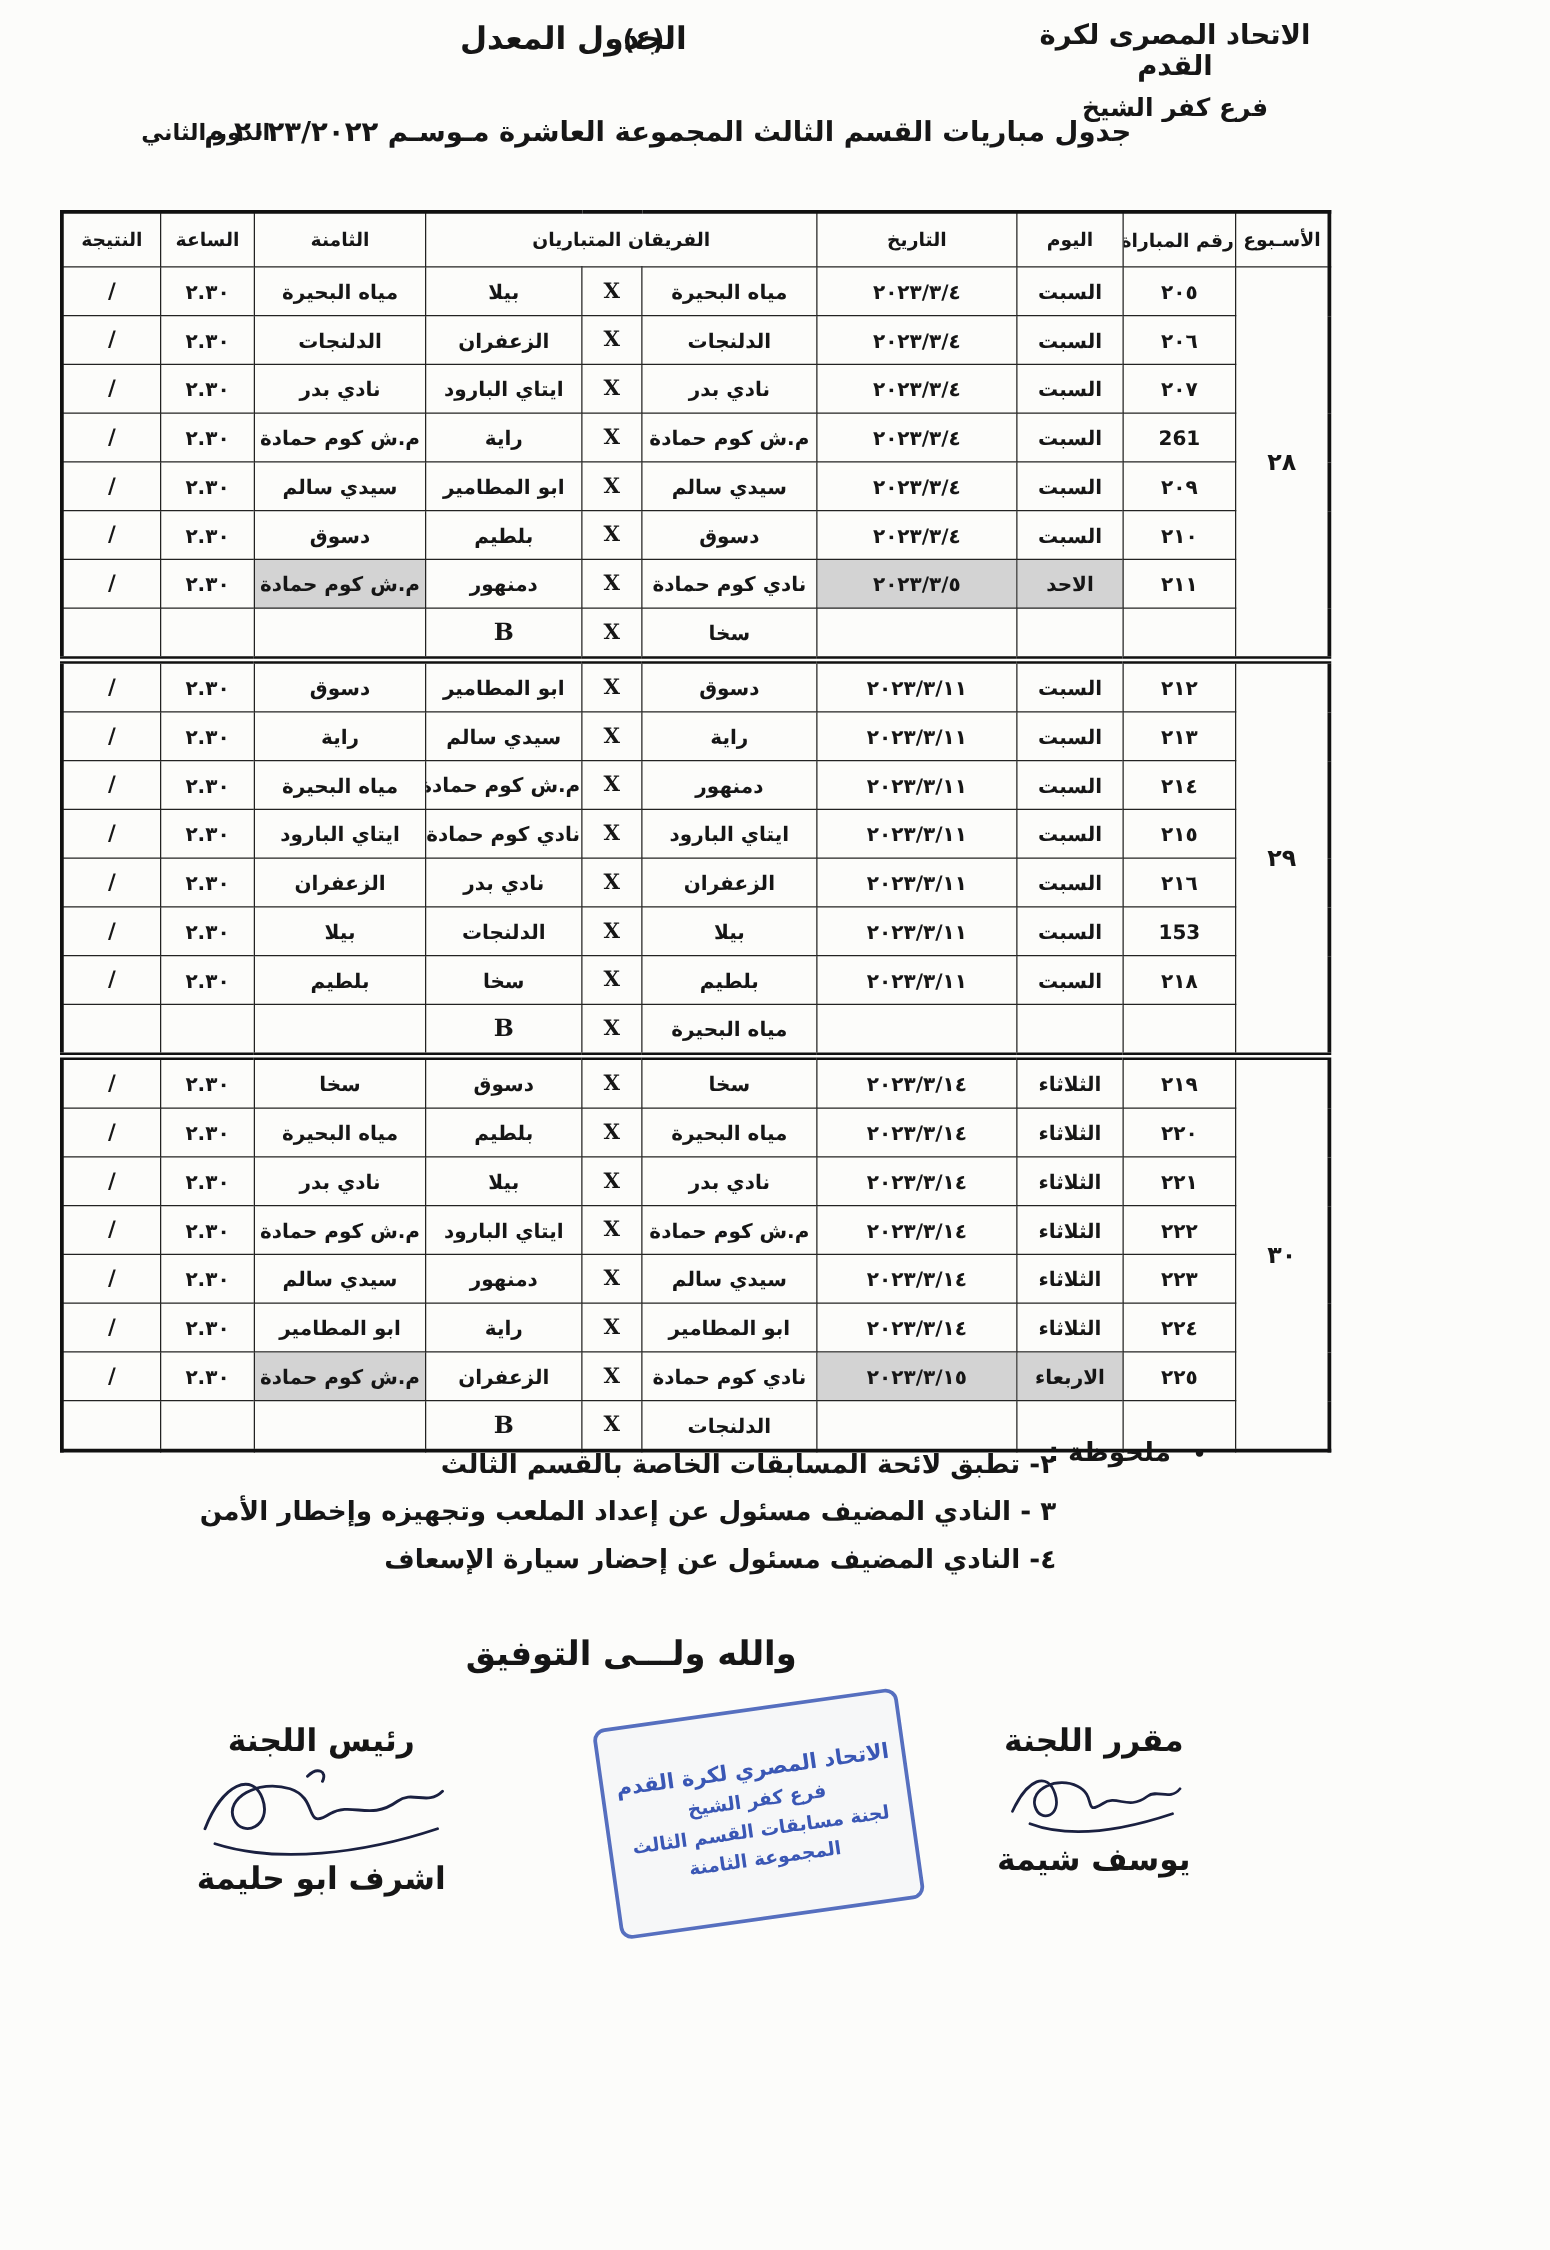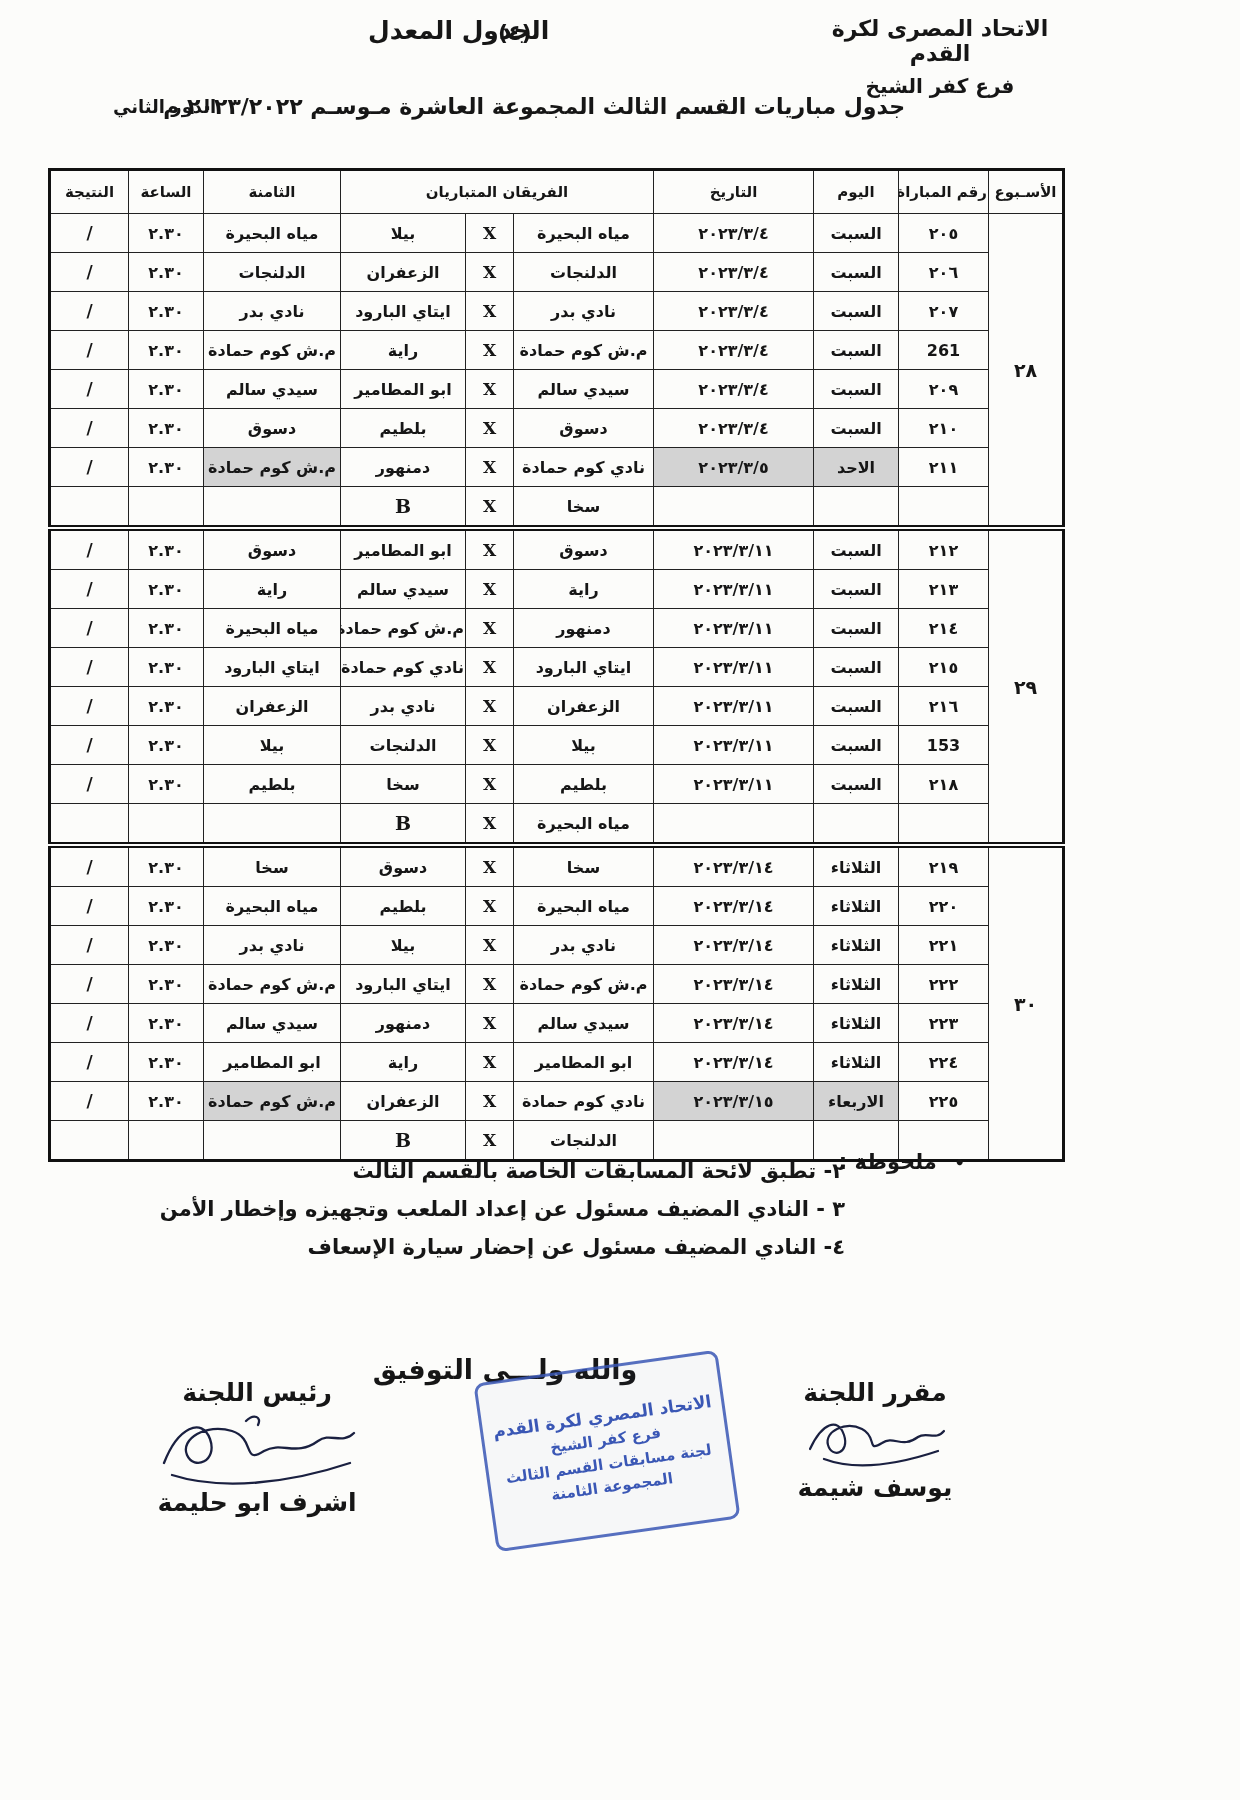--- a/index.html
+++ b/index.html
@@ -27,21 +27,21 @@
   .sched td.x,.sched td.bye{font-family:"DejaVu Serif",serif;}
   .sched td.x{font-size:17px;}
   .sched td.bye{font-size:19px;}
   .sched td.result{font-size:17px;}
 
   
   .note-label{top:1118px;right:275px;font-size:21px;font-weight:bold;margin-top:32px;}
   .note-label .bullet{margin-left:10px;font-size:17px;}
   .notes{top:1152px;right:395px;text-align:right;}
   .note{font-size:21px;font-weight:bold;line-height:38px;}
-  .closing{top:1308px;left:280px;width:450px;text-align:center;font-size:27px;font-weight:bold;margin-top:46px;}
+  .closing{top:1308px;left:280px;width:450px;text-align:center;font-size:27px;font-weight:bold;}
 
   
   .sig-right{top:1378px;right:280px;width:170px;text-align:center;}
   .sig-left{top:1378px;left:148px;width:218px;text-align:center;}
   .sig-title,.sig-name{font-size:25px;font-weight:bold;}
   .sig-block svg{display:block;margin:-2px auto;}
   .stamp{top:1366px;left:484px;width:240px;height:164px;border:3px solid rgba(58,87,181,.85);border-radius:10px;transform:rotate(-8deg);display:flex;flex-direction:column;justify-content:center;align-items:center;color:#3a57b5;background:rgba(58,87,181,.03);}
   .stamp-line{font-weight:bold;font-size:15px;line-height:1.55;}
   .stamp-line.l1{font-size:17px;}
 </style>

